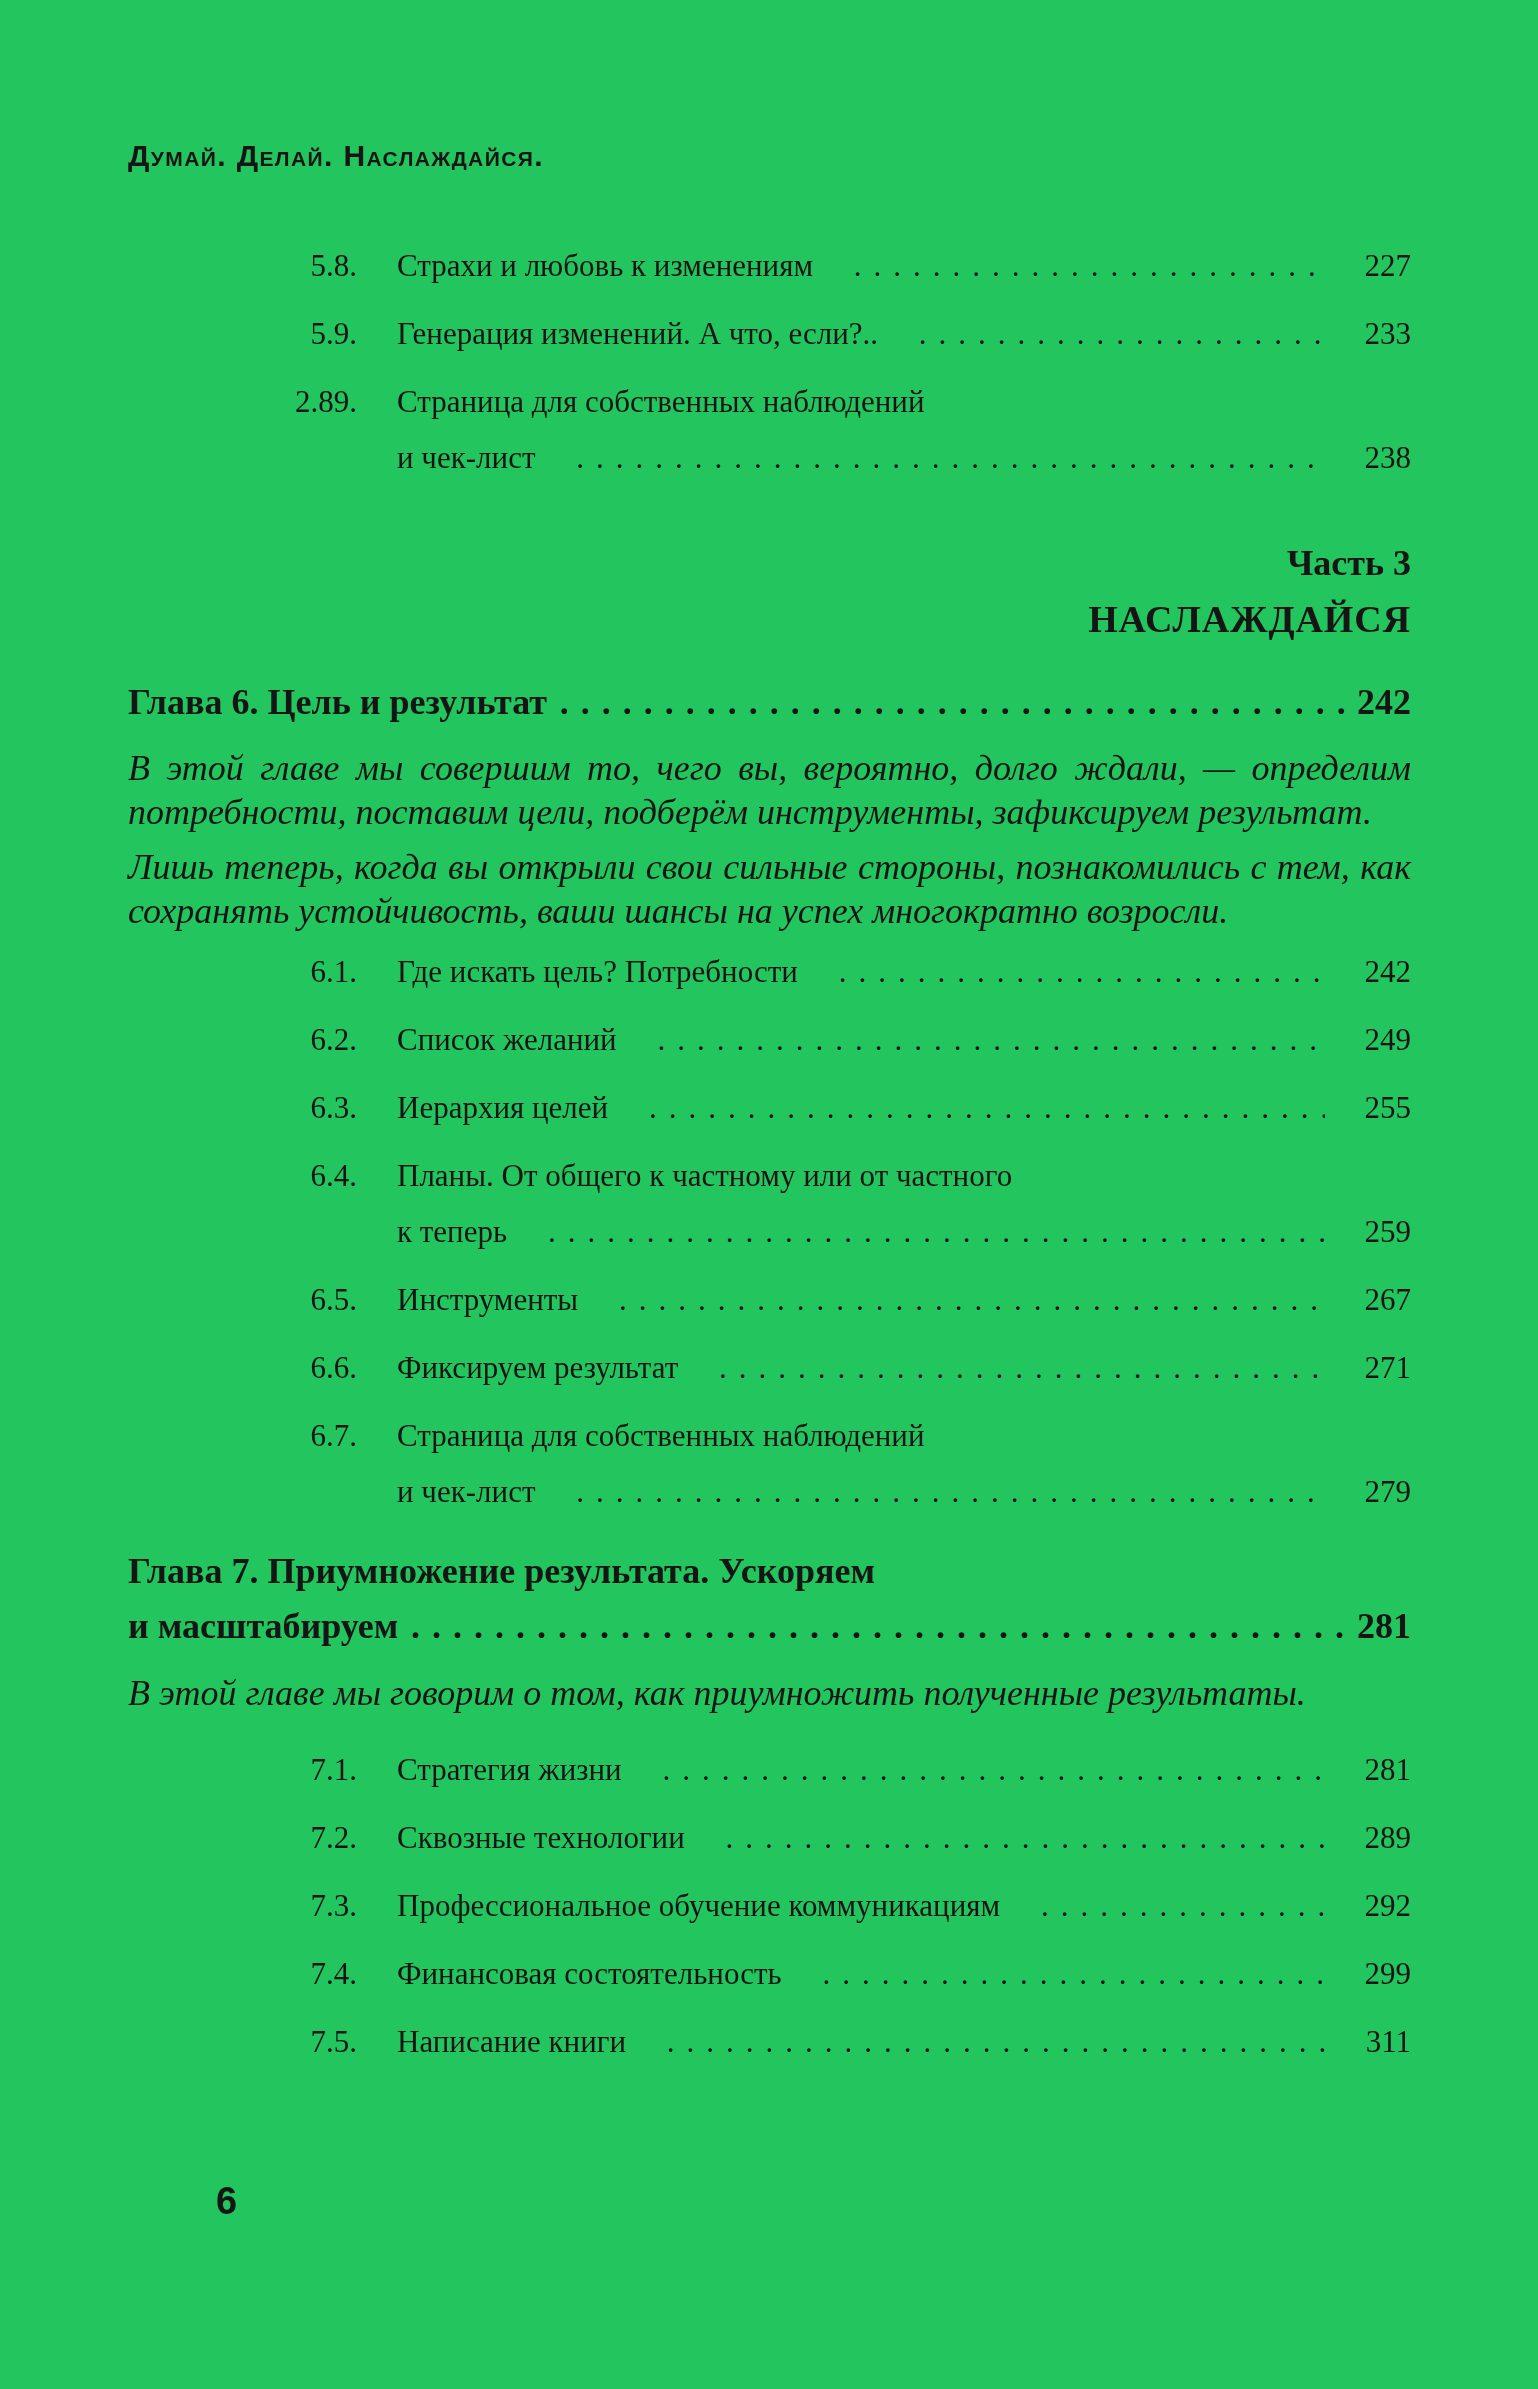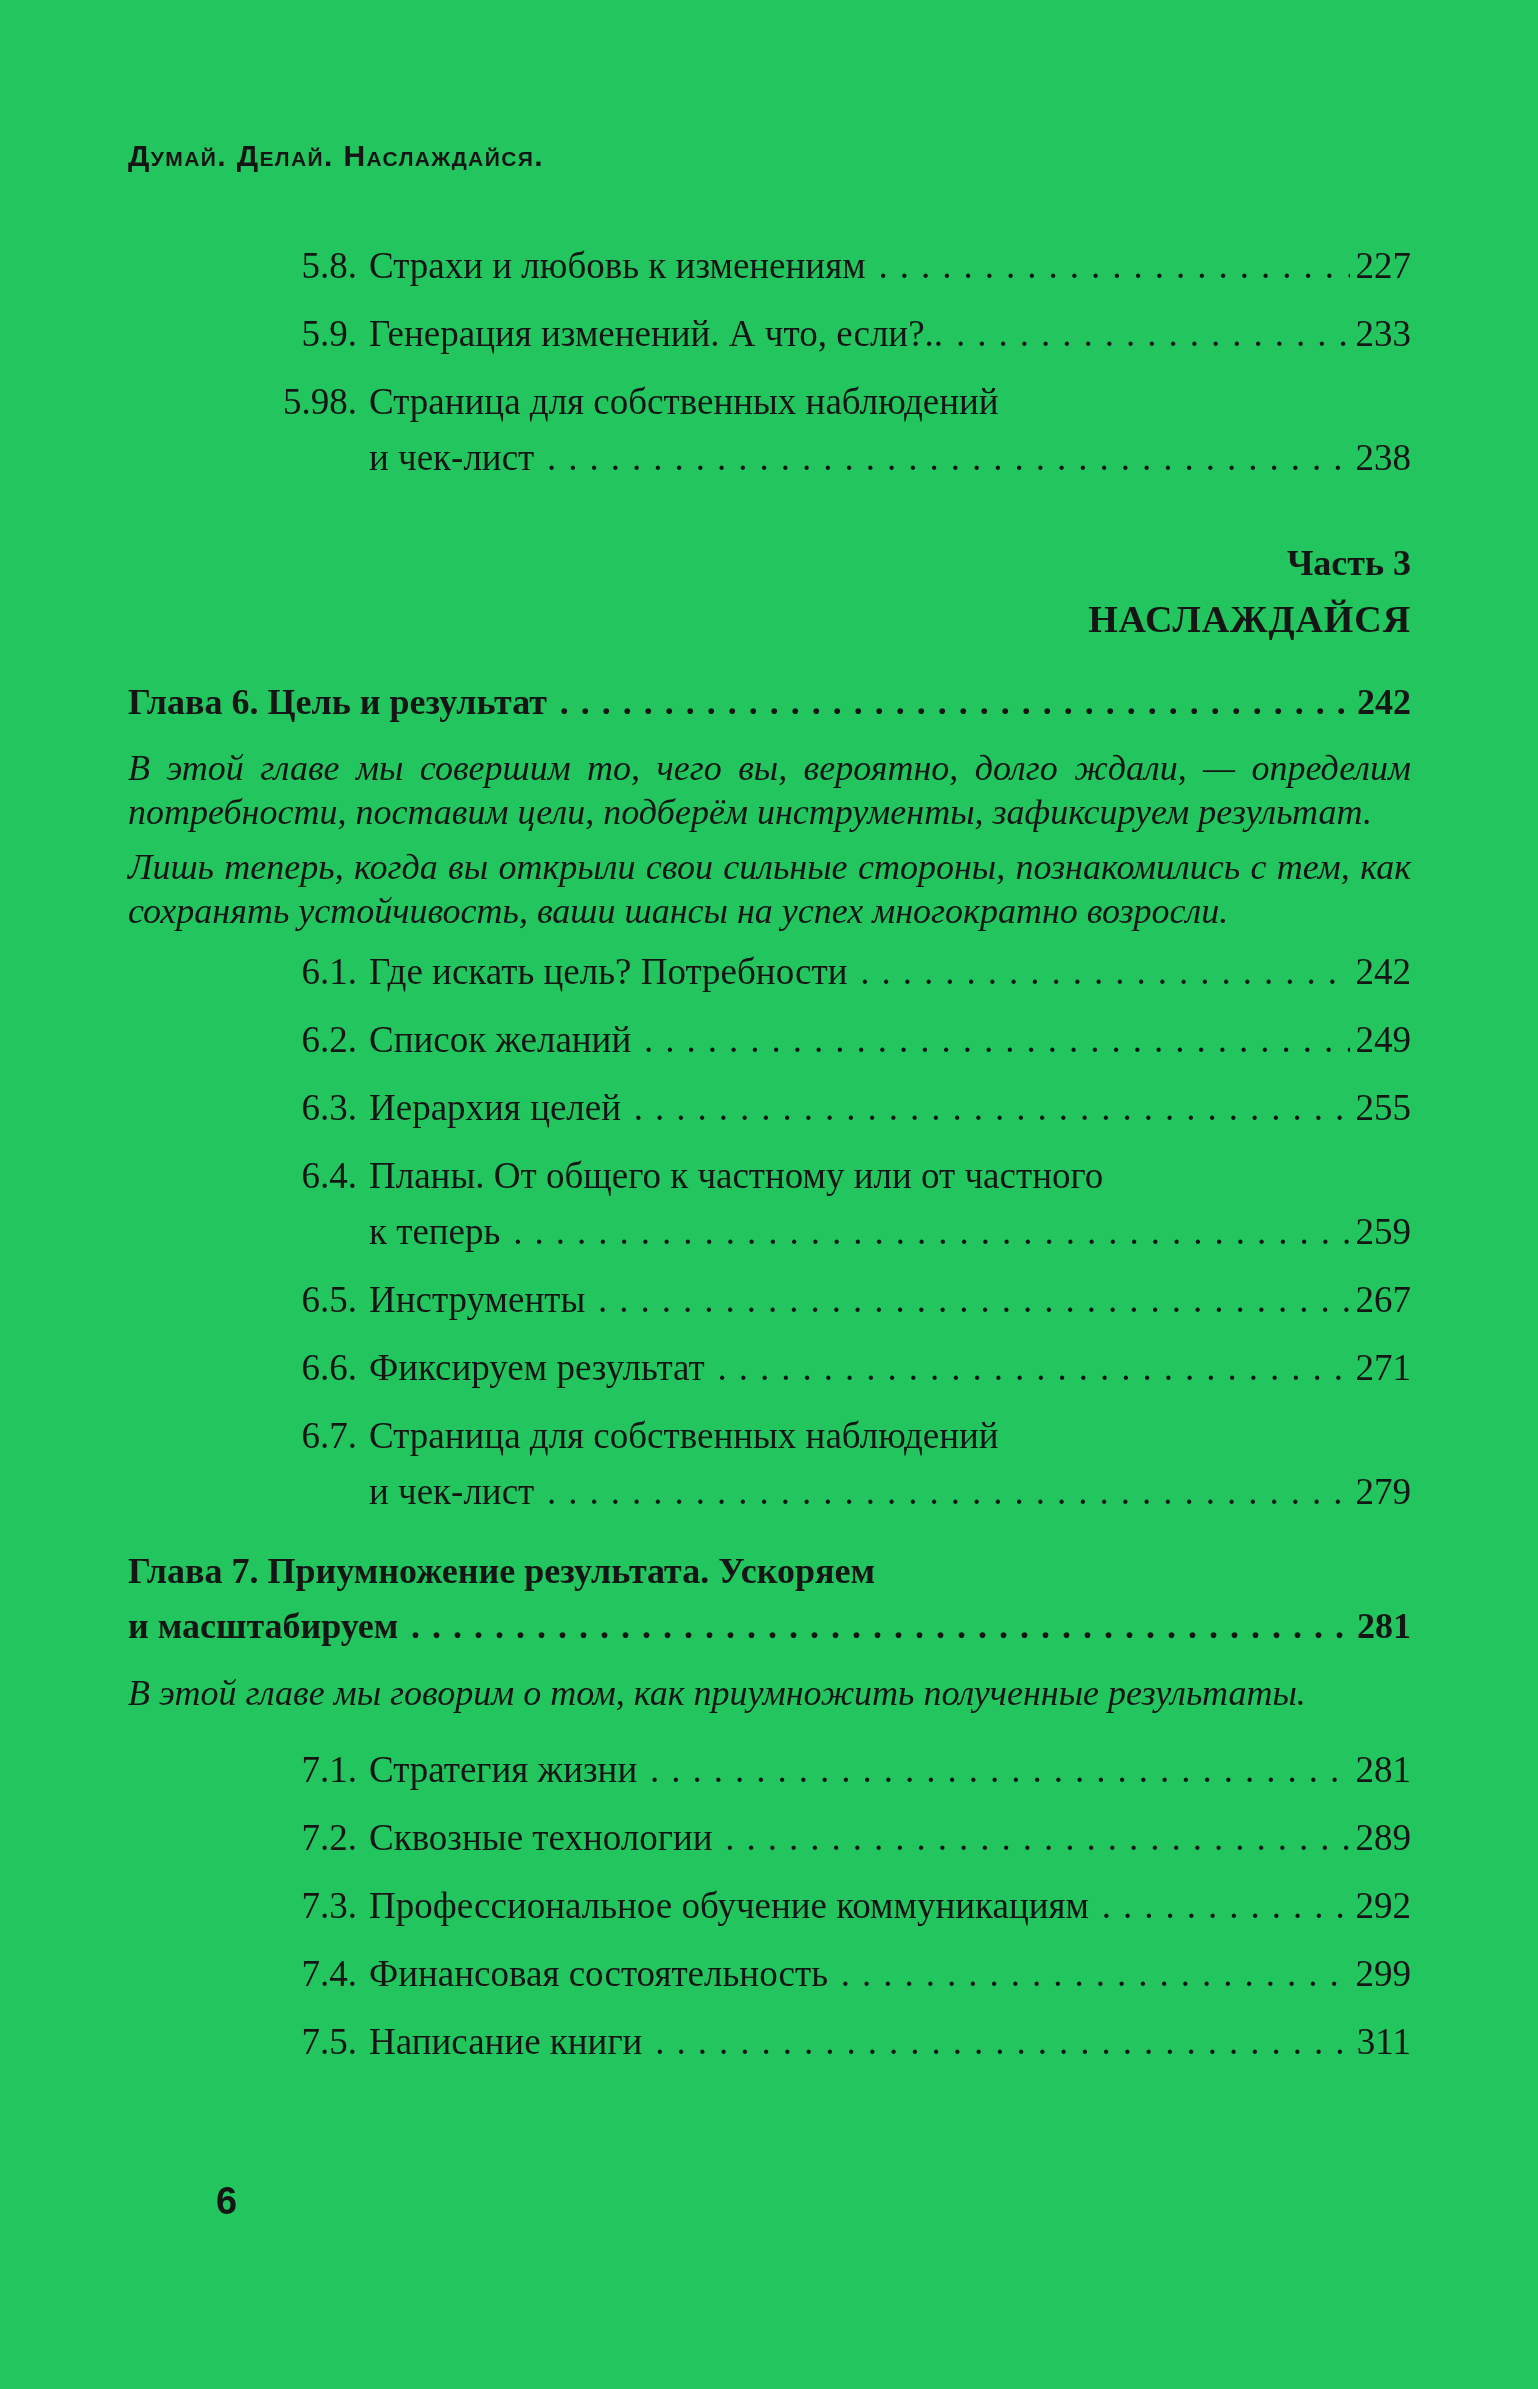--- a/index.html
+++ b/index.html
@@ -24,23 +24,24 @@
     font-size:30px;
     line-height:36px;
     font-variant:small-caps;
     letter-spacing:1.4px;
   }
   
   .toc-block { }
   .toc-row {
     display:flex;
     align-items:center;
-    font-size:37px;
+    font-size:31px;
     line-height:56px;
     white-space:nowrap;
+    gap:28px;
   }
   .toc-row.gap { margin-top:12px; }
   .toc-row .num {
     flex:0 0 241px;
     box-sizing:border-box;
     text-align:right;
     padding-right:12px;
   }
   .toc-row .ttl { flex:0 1 auto; }
   .leader {
@@ -112,21 +113,21 @@
         <span class="leader"></span>
         <span class="pg">227</span>
       </div>
       <div class="toc-row gap">
         <span class="num">5.9.</span>
         <span class="ttl">Генерация изменений. А что, если?..</span>
         <span class="leader"></span>
         <span class="pg">233</span>
       </div>
       <div class="toc-row gap">
-        <span class="num">5.98.</span>
+        <span class="num">2.89.</span>
         <span class="ttl">Страница для собственных наблюдений</span>
       </div>
       <div class="toc-row">
         <span class="num"></span>
         <span class="ttl">и чек-лист</span>
         <span class="leader"></span>
         <span class="pg">238</span>
       </div>
     </div>
 

